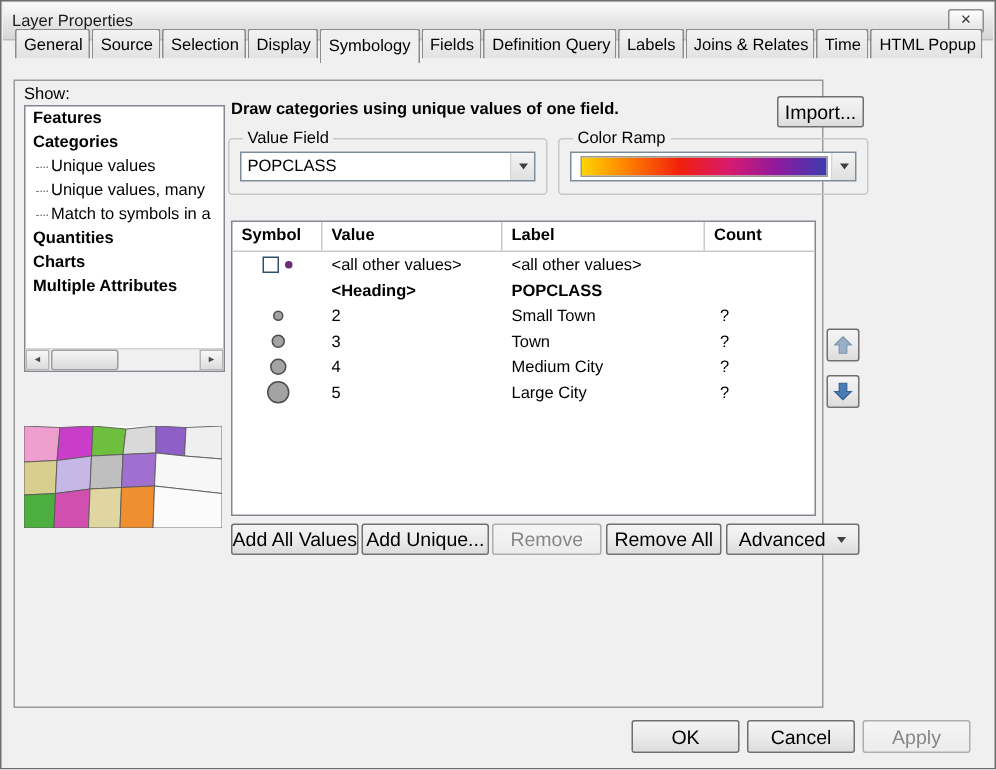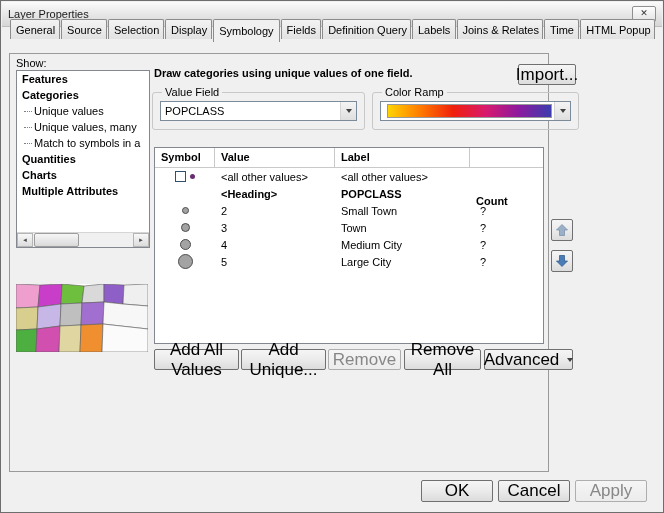--- a/index.html
+++ b/index.html
@@ -88,21 +88,21 @@
     position: absolute; left: 6px; top: 230px; width: 132px; height: 68px;
     background: #fff;
   }
   
   .desc {
     position: absolute; left: 144px; top: 13px; font-weight: bold;
   }
   .btn {
     border: 1px solid #707070; border-radius: 2px;
     background: linear-gradient(#f5f5f5, #ebebeb 50%, #dcdcdc);
-    font-family: inherit; font-size: 17px; color: #000;
+    font-family: inherit; font-size: 13px; color: #000;
     display: flex; align-items: center; justify-content: center;
     cursor: default;
   }
   .btn.disabled { color: #878787; border-color: #aeaeae; background: linear-gradient(#f5f5f5,#ececec); }
   .import-btn { position: absolute; left: 508px; top: 10px; width: 58px; height: 21px; }
   fieldset {
     position: absolute; border: 1px solid #c8c8c8; border-radius: 3px;
     padding: 2px 7px 0 7px;
   }
   fieldset legend { padding: 0 3px; margin-left: 2px; }
@@ -128,21 +128,21 @@
   .values-table {
     position: absolute; left: 144px; top: 93px; width: 390px; height: 197px;
     background: #fff; border: 1px solid #828790; overflow: hidden;
   }
   .vt-header { display: flex; height: 20px; border-bottom: 1px solid #c9c9c9; font-weight: bold; }
   .vt-header > div { padding: 3px 16px 0 6px; border-right: 1px solid #c9c9c9; }
   .vt-header > div:last-child { border-right: none; }
   .col-symbol { width: 60px; }
   .col-value  { width: 120px; }
   .col-label  { width: 135px; }
-  .col-count  { flex: 1; margin-top: 44px; }
+  .col-count  { flex: 1; }
   .vt-row { display: flex; height: 17px; align-items: center; }
   .vt-row:first-of-type { margin-top: 2px; }
   .c-symbol { width: 60px; display: flex; align-items: center; justify-content: center; gap: 4px; }
   .c-value { width: 120px; padding-left: 6px; white-space: nowrap; }
   .c-label { width: 135px; padding-left: 6px; white-space: nowrap; }
   .c-count { flex: 1; padding-left: 10px; }
   .b { font-weight: bold; }
   .checkbox {
     width: 11px; height: 11px; background: #fff; border: 1px solid #33506b;
     display: inline-block;

